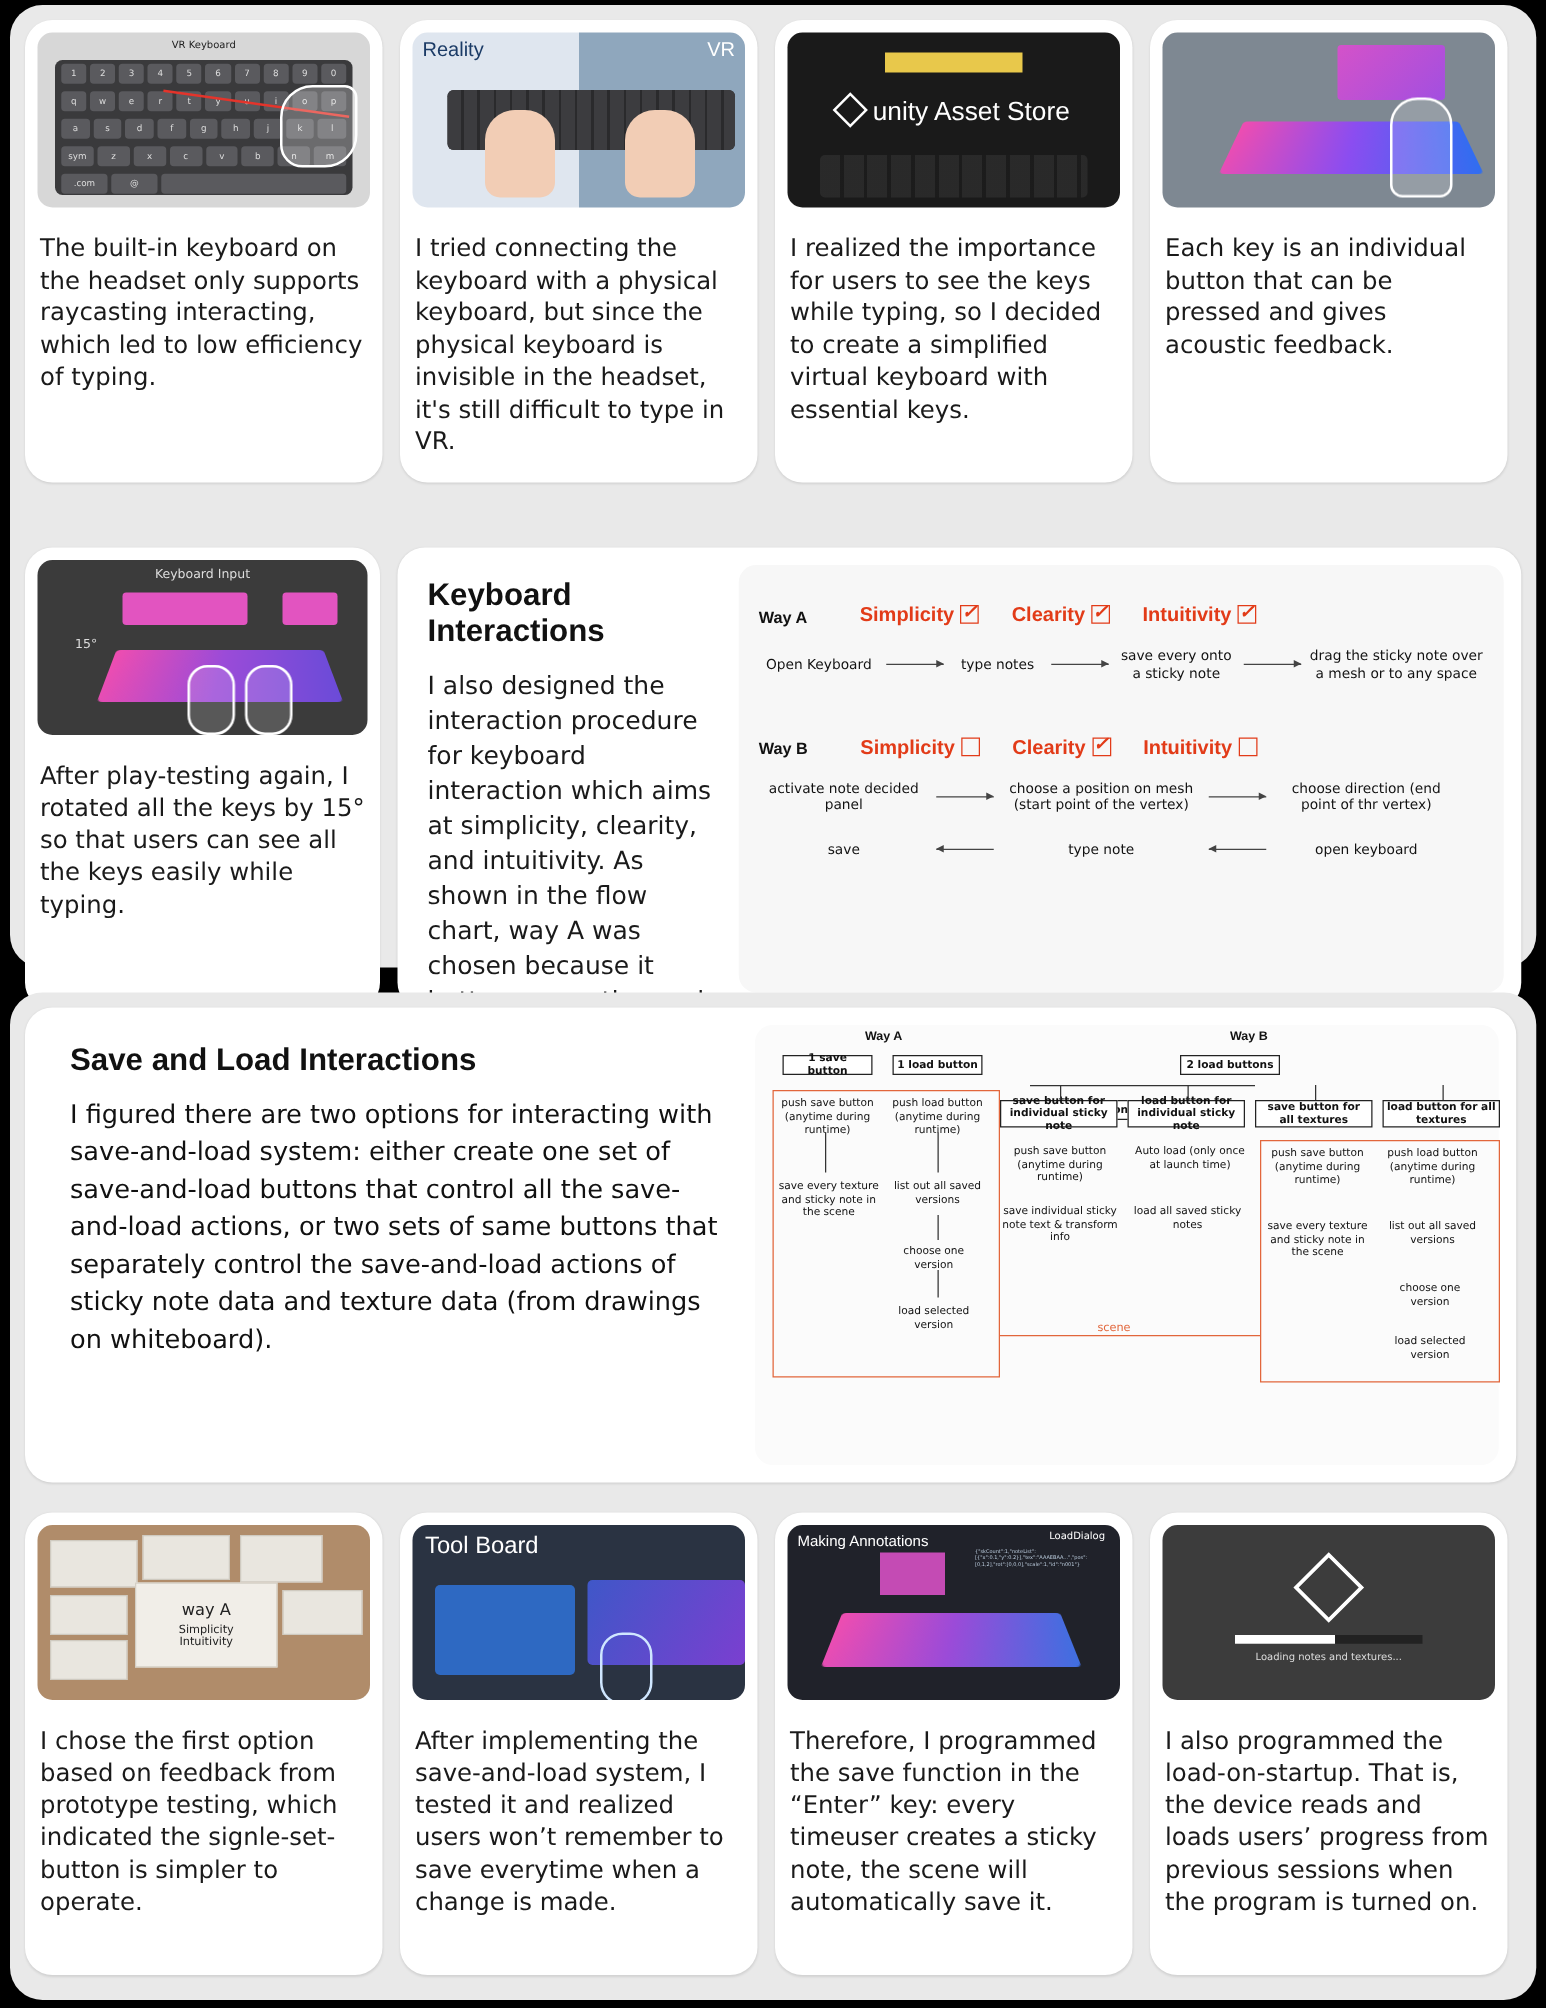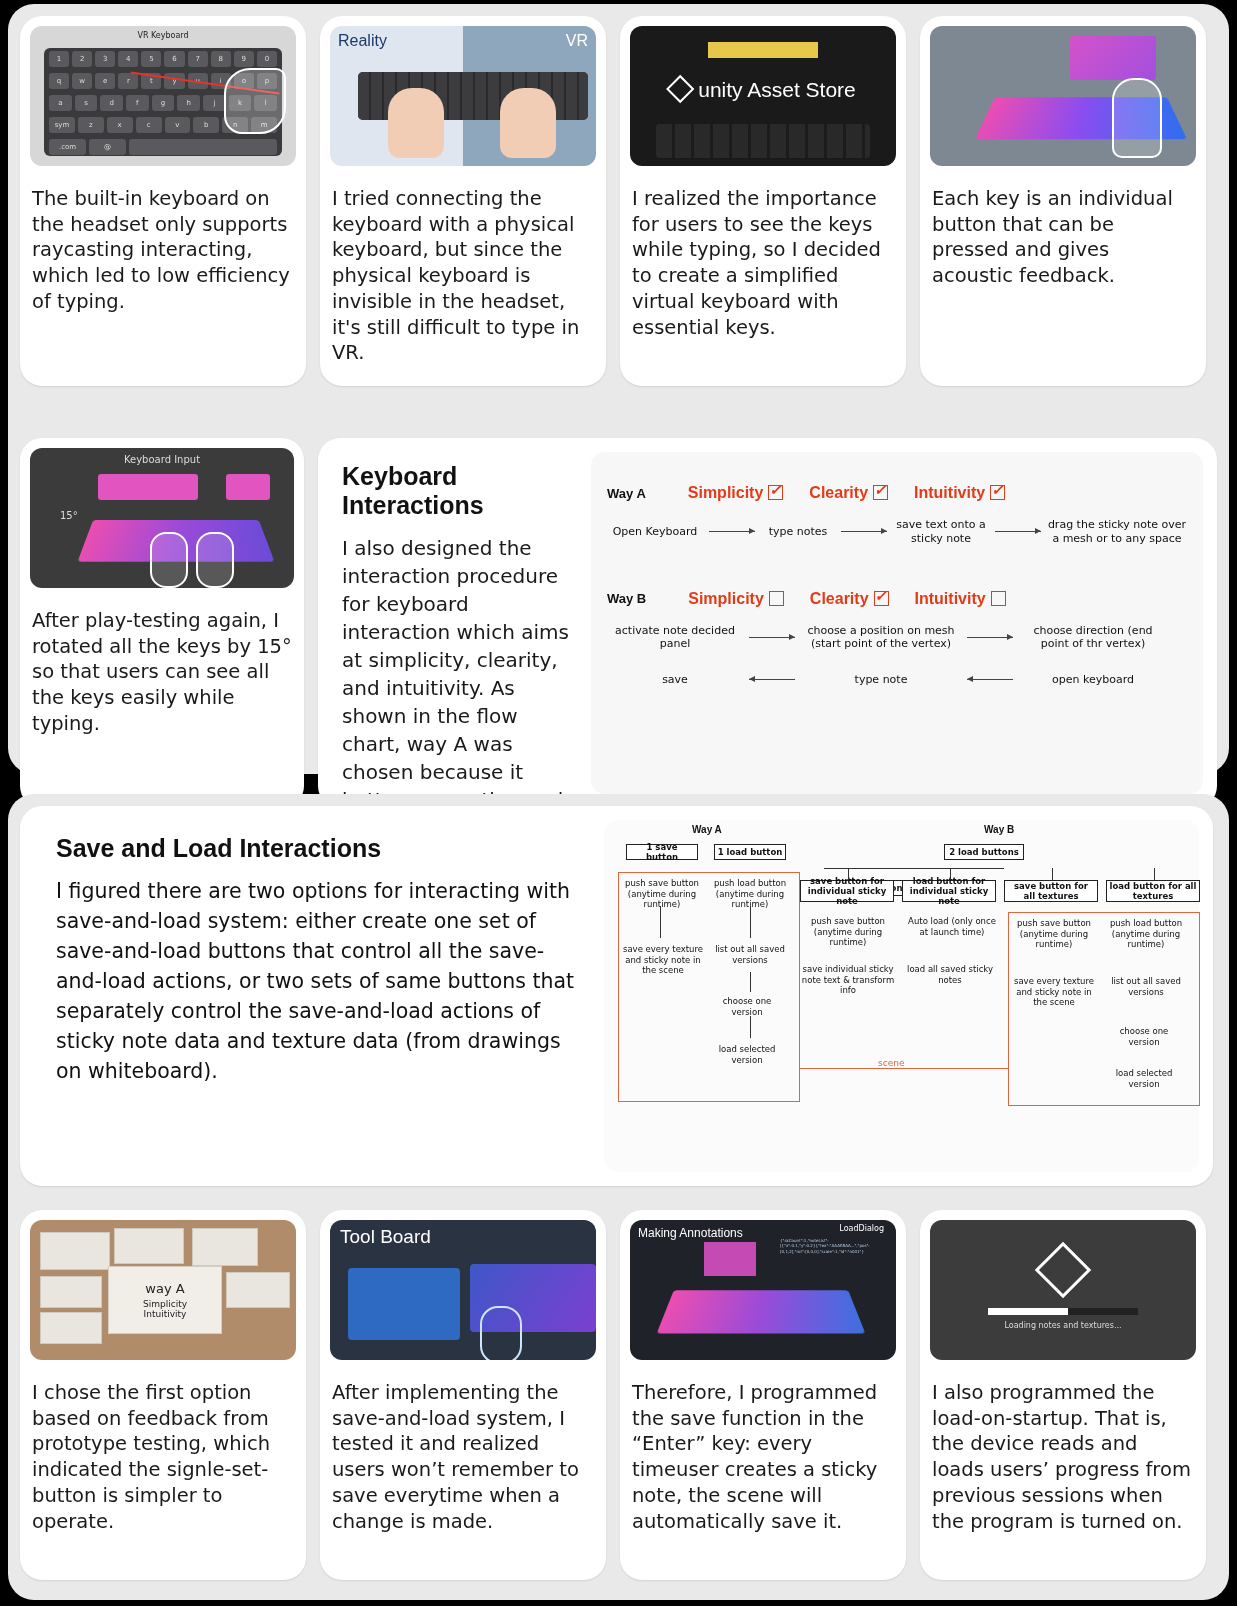--- a/index.html
+++ b/index.html
@@ -269,21 +269,21 @@
               <span><span>Simplicity</span><i class="chk on"></i></span>
               <span><span>Clearity</span><i class="chk on"></i></span>
               <span><span>Intuitivity</span><i class="chk on"></i></span>
             </div>
           </div>
           <div class="flowrow" style="margin-top:16px;">
             <div class="fnode" style="width:96px">Open Keyboard</div>
             <div class="arr"></div>
             <div class="fnode" style="width:74px">type notes</div>
             <div class="arr"></div>
-            <div class="fnode" style="width:96px">save text onto a sticky note</div>
+            <div class="fnode" style="width:96px">save every onto a sticky note</div>
             <div class="arr"></div>
             <div class="fnode" style="width:140px">drag the sticky note over a mesh or to any space</div>
           </div>
 
           <div style="display:flex;align-items:center;gap:42px;margin-top:44px;">
             <div class="way-label">Way B</div>
             <div class="crit">
               <span><span>Simplicity</span><i class="chk"></i></span>
               <span><span>Clearity</span><i class="chk on"></i></span>
               <span><span>Intuitivity</span><i class="chk"></i></span>

